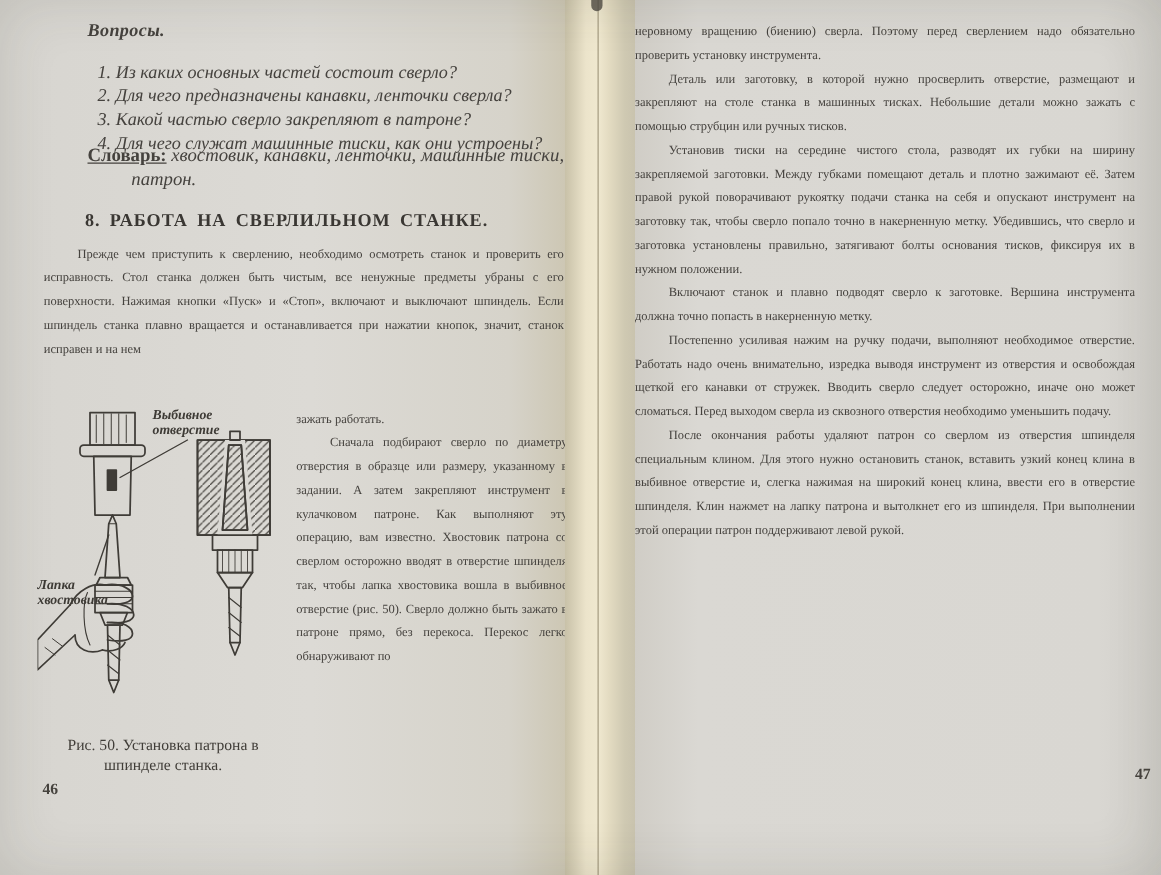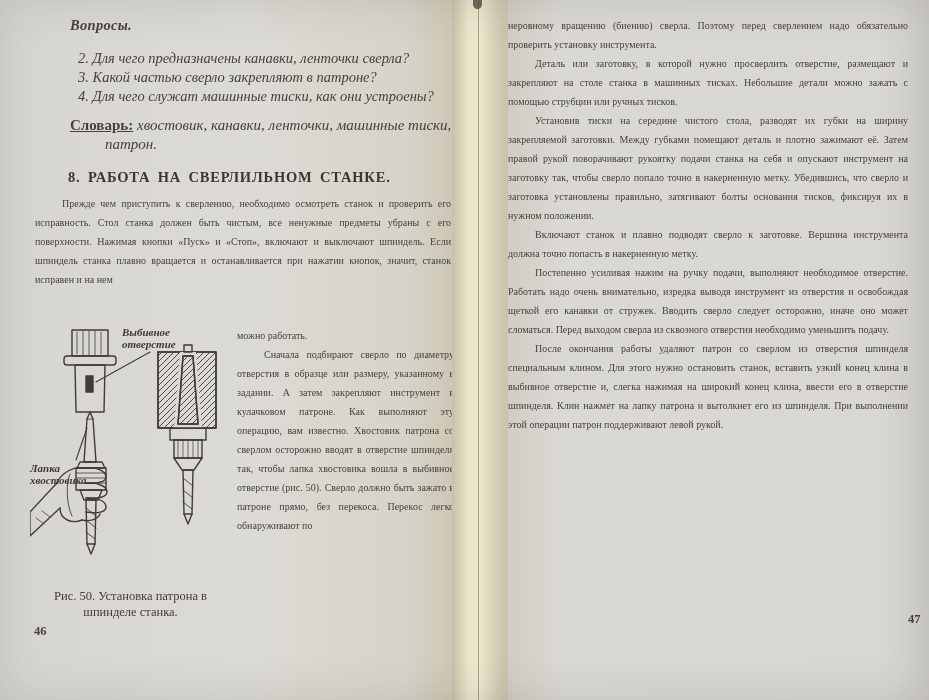--- a/index.html
+++ b/index.html
@@ -74,33 +74,34 @@
 </style>
 </head>
 <body>
 
 <div id="scan">
 
   <div class="page" id="page-left">
 
     <div id="questions">
       <div id="questions-title">Вопросы.</div>
+      <p class="q-item">1. Из каких основных частей состоит сверло?</p>
       <p class="q-item">2. Для чего предназначены канавки, ленточки сверла?</p>
       <p class="q-item">3. Какой частью сверло закрепляют в патроне?</p>
       <p class="q-item">4. Для чего служат машинные тиски, как они устроены?</p>
     </div>
 
     <p id="vocab"><span class="v-label">Словарь:</span><span class="v-terms"> хвостовик, канавки, ленточки, машинные тиски, патрон.</span></p>
 
     <div id="section-heading">8. РАБОТА НА СВЕРЛИЛЬНОМ СТАНКЕ.</div>
 
     <p id="lp-para1" class="body-text indent">Прежде чем приступить к сверлению, необходимо осмотреть станок и проверить его исправность. Стол станка должен быть чистым, все ненужные предметы убраны с его поверхности. Нажимая кнопки «Пуск» и «Стоп», включают и выключают шпиндель. Если шпиндель станка плавно вращается и останавливается при нажатии кнопок, значит, станок исправен и на нем</p>
 
     <div id="lp-col" class="body-text">
-      <p>можно работать.</p>
+      <p>зажать работать.</p>
       <p class="indent">Сначала подбирают сверло по диаметру отверстия в образце или размеру, указанному в задании. А затем закрепляют инструмент в кулачковом патроне. Как выполняют эту операцию, вам известно. Хвостовик патрона со сверлом осторожно вводят в отверстие шпинделя так, чтобы лапка хвостовика вошла в выбивное отверстие (рис. 50). Сверло должно быть зажато в патроне прямо, без перекоса. Перекос легко обнаруживают по</p>
     </div>
 
     <div id="figure">
       <svg width="205" height="262" viewBox="0 0 205 262">
         <defs>
           <pattern id="hatch" patternUnits="userSpaceOnUse" width="6" height="6">
             <path d="M0,6 L6,0" stroke="#4c4944" stroke-width="1" fill="none"></path>
           </pattern>
         </defs>

